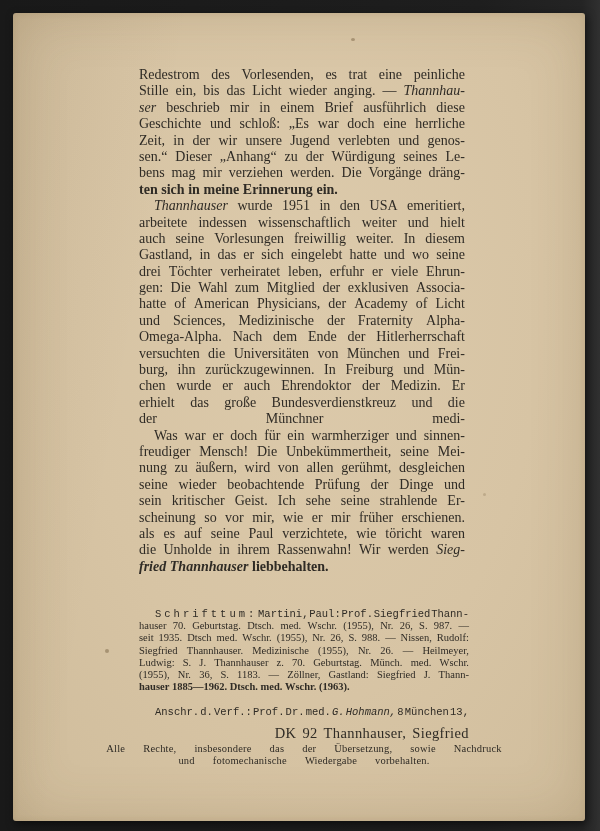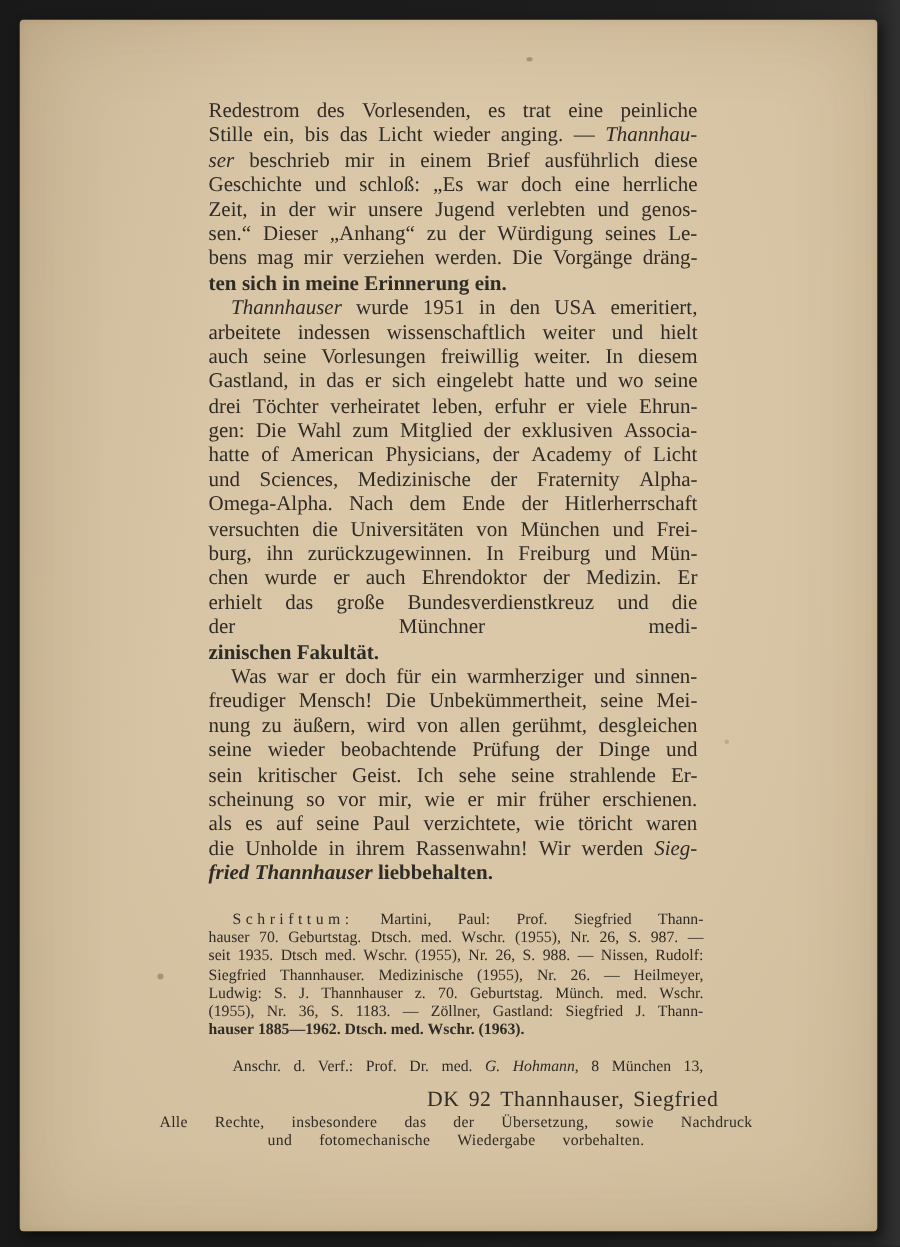--- a/index.html
+++ b/index.html
@@ -37,27 +37,27 @@
   .it { font-style: italic; }
   .ls { letter-spacing: 3px; }
 
   #main-text { left: 126px; top: 54px; width: 326px; }
   #main-text .line { height: 16.4px; font-size: 14px; }
   #main-text .last { gap: 3.6px; }
   #main-text .indent { padding-left: 15px; }
 
   .small .line { height: 12.2px; font-size: 10.5px; }
   .small .last { gap: 2.6px; }
-  .small .indent { padding-left: 16px; }
+  .small .indent { padding-left: 16px; font-family: Liberation Mono, monospace; }
 
   #biblio  { left: 126px; top: 595px; width: 330px; }
   #address { left: 126px; top: 693px; width: 330px; }
 
   #dk-line {
-    left: 136px; top: 712px; width: 330px;
+    left: 126px; top: 712px; width: 330px;
     text-align: right; font-size: 14.5px; letter-spacing: 0.4px; word-spacing: 2px;
   }
   #rights { left: 113px; top: 730px; width: 356px; }
   #rights .line { height: 11.8px; font-size: 10.5px; letter-spacing: 0.2px; }
   #rights .center { gap: 18px; }
 </style>
 </head>
 <body>
 
 <div class="backdrop">
@@ -82,21 +82,20 @@
         <div class="line just"><span>drei</span><span>Töchter</span><span>verheiratet</span><span>leben,</span><span>erfuhr</span><span>er</span><span>viele</span><span>Ehrun-</span></div>
         <div class="line just"><span>gen:</span><span>Die</span><span>Wahl</span><span>zum</span><span>Mitglied</span><span>der</span><span>exklusiven</span><span>Associa-</span></div>
         <div class="line just"><span>hatte</span><span>of</span><span>American</span><span>Physicians,</span><span>der</span><span>Academy</span><span>of</span><span>Licht</span></div>
         <div class="line just"><span>und</span><span>Sciences,</span><span>Medizinische</span><span>der</span><span>Fraternity</span><span>Alpha-</span></div>
         <div class="line just"><span>Omega-Alpha.</span><span>Nach</span><span>dem</span><span>Ende</span><span>der</span><span>Hitlerherrschaft</span></div>
         <div class="line just"><span>versuchten</span><span>die</span><span>Universitäten</span><span>von</span><span>München</span><span>und</span><span>Frei-</span></div>
         <div class="line just"><span>burg,</span><span>ihn</span><span>zurückzugewinnen.</span><span>In</span><span>Freiburg</span><span>und</span><span>Mün-</span></div>
         <div class="line just"><span>chen</span><span>wurde</span><span>er</span><span>auch</span><span>Ehrendoktor</span><span>der</span><span>Medizin.</span><span>Er</span></div>
         <div class="line just"><span>erhielt</span><span>das</span><span>große</span><span>Bundesverdienstkreuz</span><span>und</span><span>die</span></div>
         <div class="line just"><span>der</span><span>Münchner</span><span>medi-</span></div>
-        <div class="line last"><span>zinischen</span><span>Fakultät.</span></div>
         <div class="line just indent"><span>Was</span><span>war</span><span>er</span><span>doch</span><span>für</span><span>ein</span><span>warmherziger</span><span>und</span><span>sinnen-</span></div>
         <div class="line just"><span>freudiger</span><span>Mensch!</span><span>Die</span><span>Unbekümmertheit,</span><span>seine</span><span>Mei-</span></div>
         <div class="line just"><span>nung</span><span>zu</span><span>äußern,</span><span>wird</span><span>von</span><span>allen</span><span>gerühmt,</span><span>desgleichen</span></div>
         <div class="line just"><span>seine</span><span>wieder</span><span>beobachtende</span><span>Prüfung</span><span>der</span><span>Dinge</span><span>und</span></div>
         <div class="line just"><span>sein</span><span>kritischer</span><span>Geist.</span><span>Ich</span><span>sehe</span><span>seine</span><span>strahlende</span><span>Er-</span></div>
         <div class="line just"><span>scheinung</span><span>so</span><span>vor</span><span>mir,</span><span>wie</span><span>er</span><span>mir</span><span>früher</span><span>erschienen.</span></div>
         <div class="line just"><span>als</span><span>es</span><span>auf</span><span>seine</span><span>Paul</span><span>verzichtete,</span><span>wie</span><span>töricht</span><span>waren</span></div>
         <div class="line just"><span>die</span><span>Unholde</span><span>in</span><span>ihrem</span><span>Rassenwahn!</span><span>Wir</span><span>werden</span><span class="it">Sieg-</span></div>
         <div class="line last"><span class="it">fried</span><span class="it">Thannhauser</span><span>liebbehalten.</span></div>
       </div>

